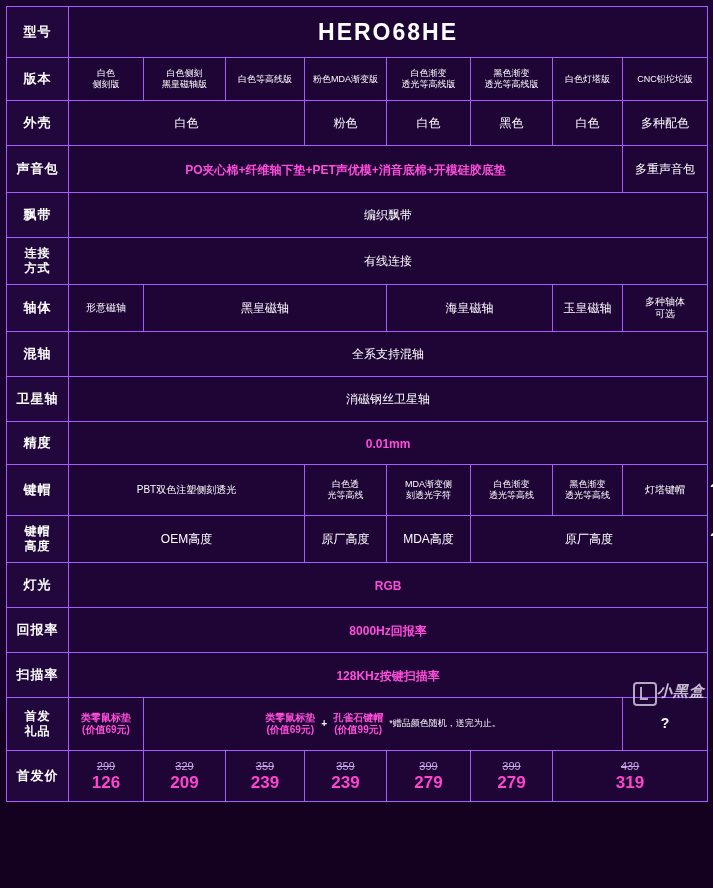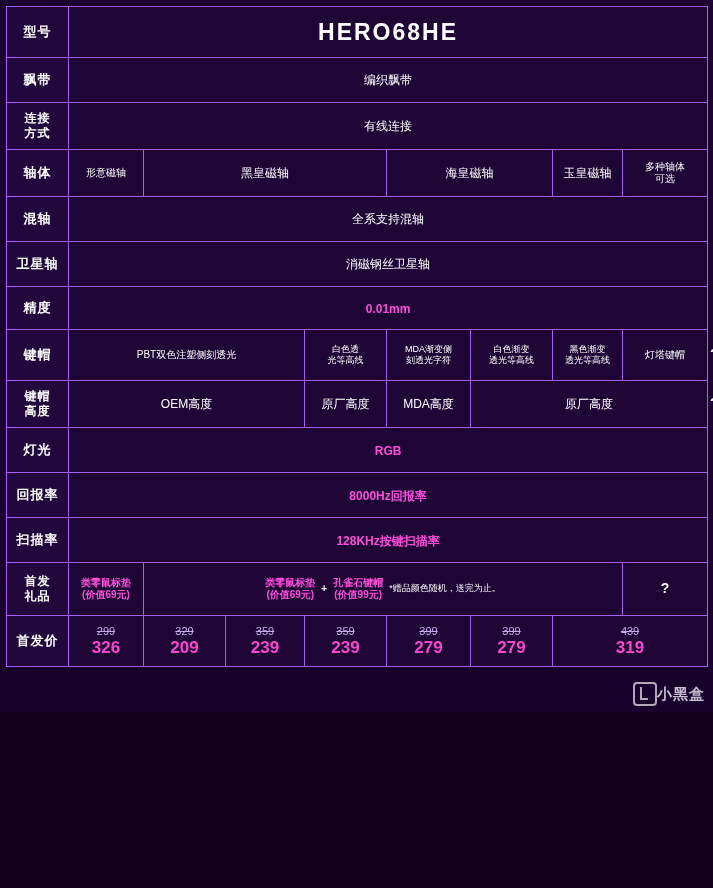--- a/index.html
+++ b/index.html
@@ -51,22 +51,23 @@
   }
   .price{
     color:#ff45d0;font-weight:bold;font-size:17px;display:block;line-height:1.05;
   }
   .gift{font-size:10px;line-height:1.25;margin-left:24px;}
   .gift .v{color:#ff4ddb;font-weight:bold;}
   .note{font-size:9px;color:#ffffff;text-align:right;}
   .plus{color:#ffffff;font-weight:bold;}
   .wm{
     position:absolute;right:8px;bottom:6px;
-    display:flex;align-items:center;gap:0;
+    display:flex;align-items:flex-start;gap:0;
     opacity:.85;
+    font-style:italic;
   }
   .wm .logo{
     width:20px;height:20px;
     border:2px solid #cfc4d8;border-radius:4px;
     position:relative;
   }
   .wm .logo:after{
     content:"";position:absolute;left:5px;top:3px;width:6px;height:11px;
     border-left:2px solid #cfc4d8;border-bottom:2px solid #cfc4d8;
   }
@@ -90,22 +91,49 @@
   </colgroup>
 
   <tbody>
         <tr>
     <td class="lbl">型号</td>
     <td colspan="8" style="height:44px">
       <span class="title">HERO68HE</span>
     </td>
   </tr>
 
-
-
+  <tr>
+    <td class="lbl">版本</td>
+    <td class="cell tiny" style="height:36px">白色<br>侧刻版</td>
+    <td class="cell tiny">白色侧刻<br>黑皇磁轴版</td>
+    <td class="cell tiny">白色等高线版</td>
+    <td class="cell tiny">粉色MDA渐变版</td>
+    <td class="cell tiny">白色渐变<br>透光等高线版</td>
+    <td class="cell tiny">黑色渐变<br>透光等高线版</td>
+    <td class="cell tiny">白色灯塔版</td>
+    <td class="cell tiny">CNC铝坨坨版</td>
+  </tr>
+
+  <tr>
+    <td class="lbl">外壳</td>
+    <td class="cell mid" colspan="3" style="height:38px">白色</td>
+    <td class="cell mid">粉色</td>
+    <td class="cell mid">白色</td>
+    <td class="cell mid">黑色</td>
+    <td class="cell mid">白色</td>
+    <td class="cell mid">多种配色</td>
+  </tr>
+
+  <tr>
+    <td class="lbl">声音包</td>
+    <td colspan="7" style="height:40px">
+      <span class="pinkline">PO夹心棉+纤维轴下垫+PET声优模+消音底棉+开模硅胶底垫</span>
+    </td>
+    <td class="cell mid">多重声音包</td>
+  </tr>
 
   <tr>
     <td class="lbl">飘带</td>
     <td class="cell mid" colspan="8" style="height:38px">编织飘带</td>
   </tr>
 
   <tr>
     <td class="lbl" style="font-size:12px">连接<br>方式</td>
     <td class="cell mid" colspan="8" style="height:40px">有线连接</td>
   </tr>
@@ -198,21 +226,21 @@
         <span class="note">*赠品颜色随机，送完为止。</span>
       </div>
     </td>
     <td class="q">?</td>
   </tr>
 
   <tr>
     <td class="lbl">首发价</td>
     <td style="height:44px">
       <span class="strike">299</span>
-      <span class="price">326</span>
+      <span class="price">126</span>
     </td>
     <td>
       <span class="strike">329</span>
       <span class="price">209</span>
     </td>
     <td>
       <span class="strike">359</span>
       <span class="price">239</span>
     </td>
     <td>

